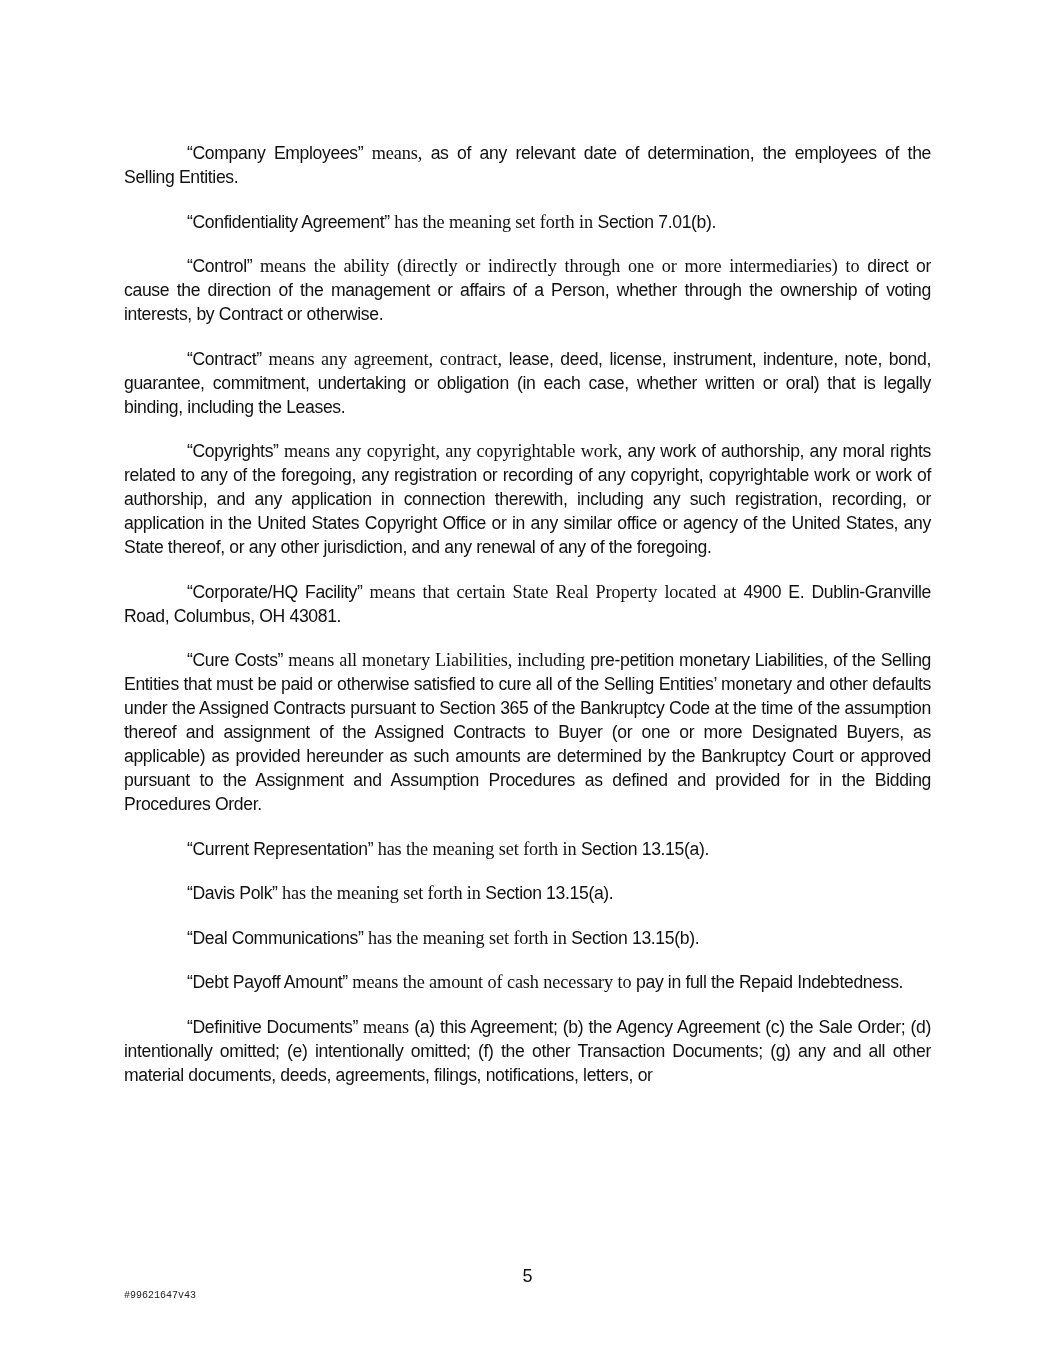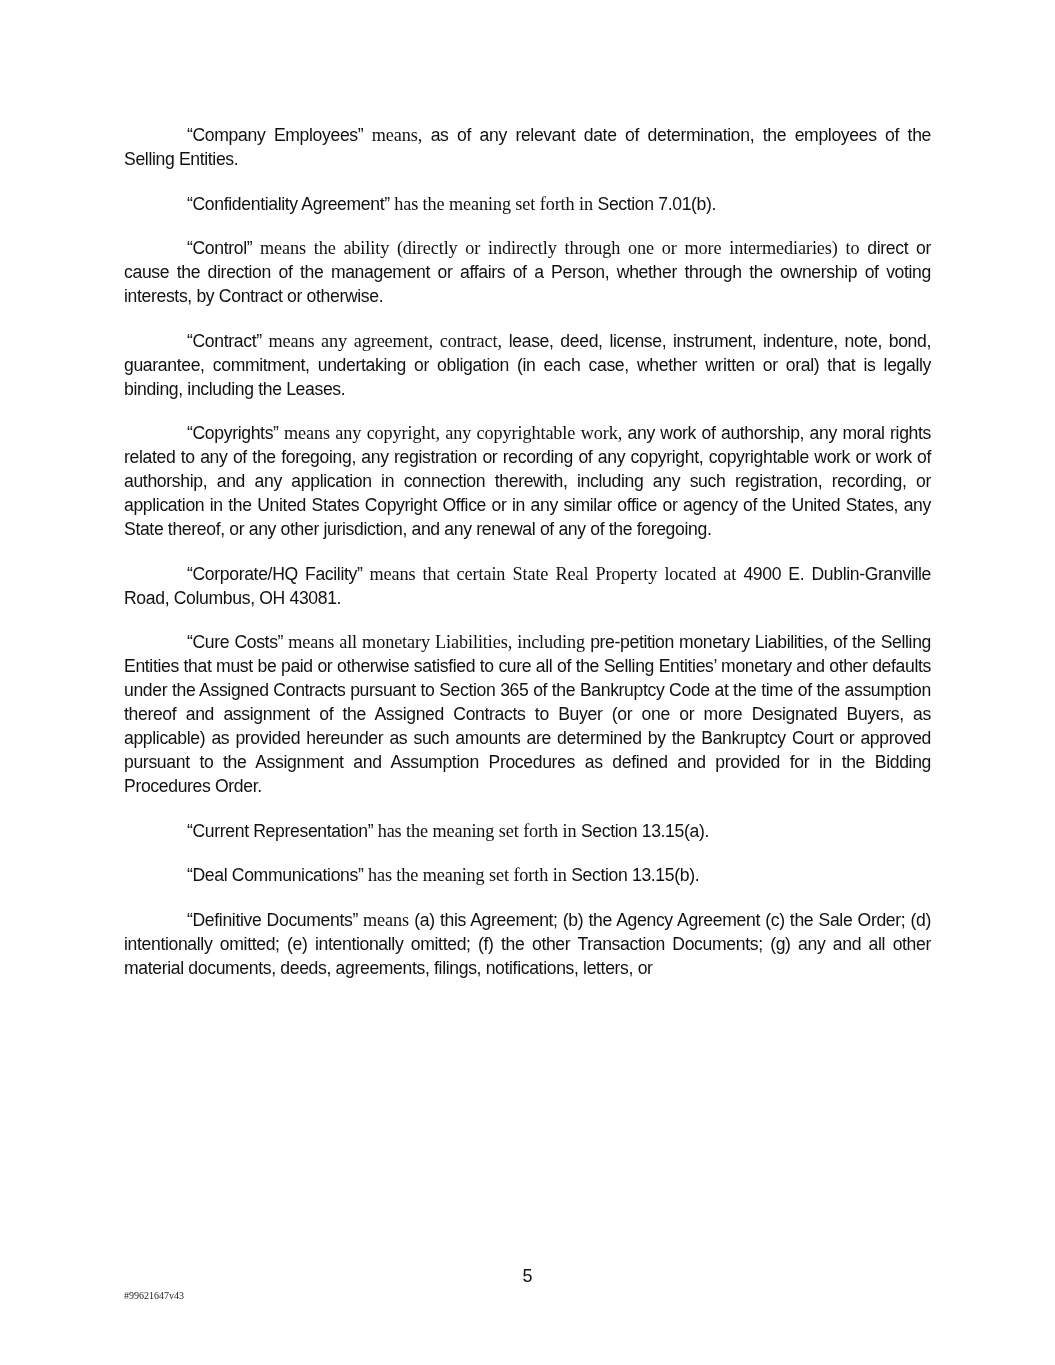--- a/index.html
+++ b/index.html
@@ -10,21 +10,21 @@
     body {
       width: 1055px;
       height: 1365px;
       position: relative;
       overflow: hidden;
       color: #111111;
     }
     .page-body {
       position: absolute;
       left: 124px;
-      top: 123px;
+      top: 141px;
       width: 807px;
       font-family: "Liberation Sans", sans-serif;
       font-size: 17.6px;
       line-height: 24px;
       letter-spacing: -0.35px;
     }
     .definition {
       margin: 0 0 20.5px 0;
       text-indent: 63px;
       text-align: justify;
@@ -44,21 +44,21 @@
       top: 1266px;
       text-align: center;
       font-family: "Liberation Sans", sans-serif;
       font-size: 18px;
       color: #111111;
     }
     .doc-id {
       position: absolute;
       left: 124px;
       top: 1290px;
-      font-family: Liberation Serif, serif;
+      font-family: Liberation Mono, monospace;
       font-size: 10px;
       color: #222222;
     }
   </style>
 </head>
 <body>
 
 <div class="page-body">
   <p class="definition"><span class="term">“Company Employees”</span><span class="serif"> means,</span><span> as of any relevant date of determination, the employees of the Selling Entities.</span></p>
 
@@ -71,21 +71,23 @@
 
   <p class="definition"><span class="term">“Copyrights”</span><span class="serif"> means any copyright, any copyrightable work,</span><span> any work of authorship, any moral rights related to any of the foregoing, any registration or recording of any copyright, copyrightable work or work of authorship, and any application in connection therewith, including any such registration, recording, or application in the United States Copyright Office or in any similar office or agency of the United States, any State thereof, or any other jurisdiction, and any renewal of any of the foregoing.</span></p>
 
   <p class="definition"><span class="term">“Corporate/HQ Facility”</span><span class="serif"> means that certain State Real Property located at</span><span> 4900 E. Dublin-Granville Road, Columbus, OH 43081.</span></p>
 
   <p class="definition"><span class="term">“Cure Costs”</span><span class="serif"> means all monetary Liabilities, including</span><span> pre-petition monetary Liabilities, of the Selling Entities that must be paid or otherwise satisfied to cure all of the Selling Entities’ monetary and other defaults under the Assigned Contracts pursuant to Section 365 of the Bankruptcy Code at the time of the assumption thereof and assignment of the Assigned Contracts to Buyer (or one or more Designated Buyers, as applicable) as provided hereunder as such amounts are determined by the Bankruptcy Court or approved pursuant to the Assignment and Assumption Procedures as defined and provided for in the Bidding Procedures Order.</span></p>
 
   <p class="definition"><span class="term">“Current Representation”</span><span class="serif"> has the meaning set forth in</span><span> Section 13.15(a).</span></p>
 
 
+  <p class="definition"><span class="term">“Davis Polk”</span><span class="serif"> has the meaning set forth in</span><span> Section 13.15(a).</span></p>
 
   <p class="definition"><span class="term">“Deal Communications”</span><span class="serif"> has the meaning set forth in</span><span> Section 13.15(b).</span></p>
 
+  <p class="definition"><span class="term">“Debt Payoff Amount”</span><span class="serif"> means the amount of cash necessary to</span><span> pay in full the Repaid Indebtedness.</span></p>
 
   <p class="definition"><span class="term">“Definitive Documents”</span><span class="serif"> means</span><span> (a) this Agreement; (b) the Agency Agreement (c) the Sale Order; (d) intentionally omitted; (e) intentionally omitted; (f) the other Transaction Documents; (g) any and all other material documents, deeds, agreements, filings, notifications, letters, or</span></p>
 </div>
 
 <div class="page-number">5</div>
 <div class="doc-id">#99621647v43</div>
 
 </body></html>

